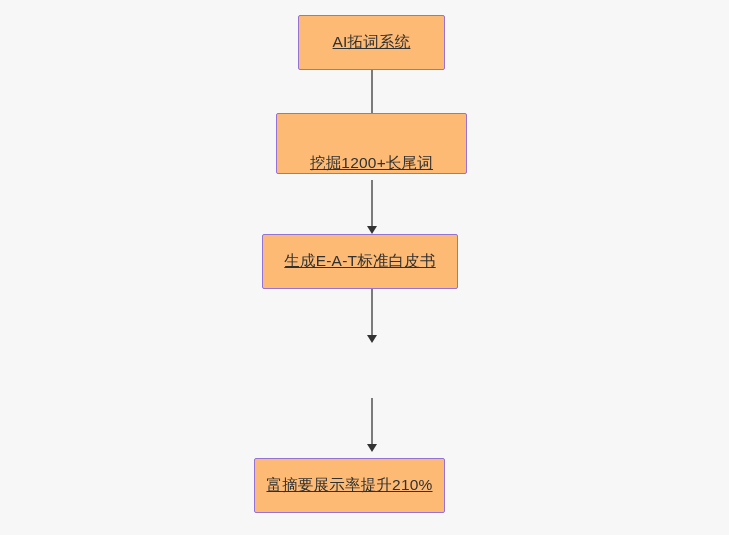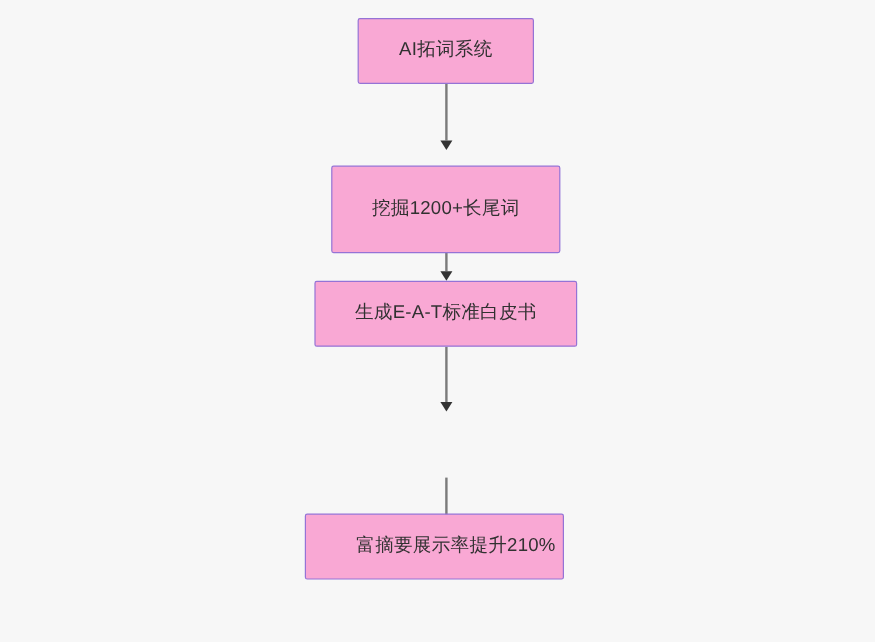--- a/index.html
+++ b/index.html
@@ -18,33 +18,34 @@
   #flowchart-canvas {
     position: relative;
     width: 729px;
     height: 535px;
     background: #f7f7f7;
   }
 
   .flow-node {
     position: absolute;
     box-sizing: border-box;
-    background: #f9a8d4;
+    background: #fdba74;
     border: 1.6px solid #9573d6;
     border-radius: 2px;
     display: flex;
     align-items: center;
     justify-content: center;
     color: #313131;
     font-size: 15.5px;
     line-height: 1.2;
     letter-spacing: 0.2px;
     white-space: nowrap;
     text-align: center;
     z-index: 2;
+    text-decoration: underline;
   }
 
   .flow-node .node-label {
     display: block;
     padding: 0 6px;
   }
 
   .flow-edge {
     position: absolute;
     z-index: 1;
@@ -94,26 +95,26 @@
 
   <div class="flow-edge" style="left:361px; top:398px; width:22px; height:54px;">
     <div class="edge-line" style="height:46px;"></div>
     <div class="edge-head"></div>
   </div>
 
   <div class="flow-node" style="left:298px; top:15px; width:147px; height:55px;">
     <span class="node-label">AI拓词系统</span>
   </div>
 
-  <div class="flow-node" style="left:276px; top:138px; width:191px; height:73px;">
+  <div class="flow-node" style="left:276px; top:113px; width:191px; height:61px;align-items:flex-end;">
     <span class="node-label">挖掘1200+长尾词</span>
   </div>
 
-  <div class="flow-node" style="left:262px; top:234px; width:219px; height:55px;">
+  <div class="flow-node" style="left:262px; top:234px; width:196px; height:55px;">
     <span class="node-label">生成E-A-T标准白皮书</span>
   </div>
 
 
-  <div class="flow-node" style="left:254px; top:428px; width:216px; height:55px;justify-content:flex-end;">
+  <div class="flow-node" style="left:254px; top:458px; width:191px; height:55px;">
     <span class="node-label">富摘要展示率提升210%</span>
   </div>
 
 </div>
 
 </body></html>

